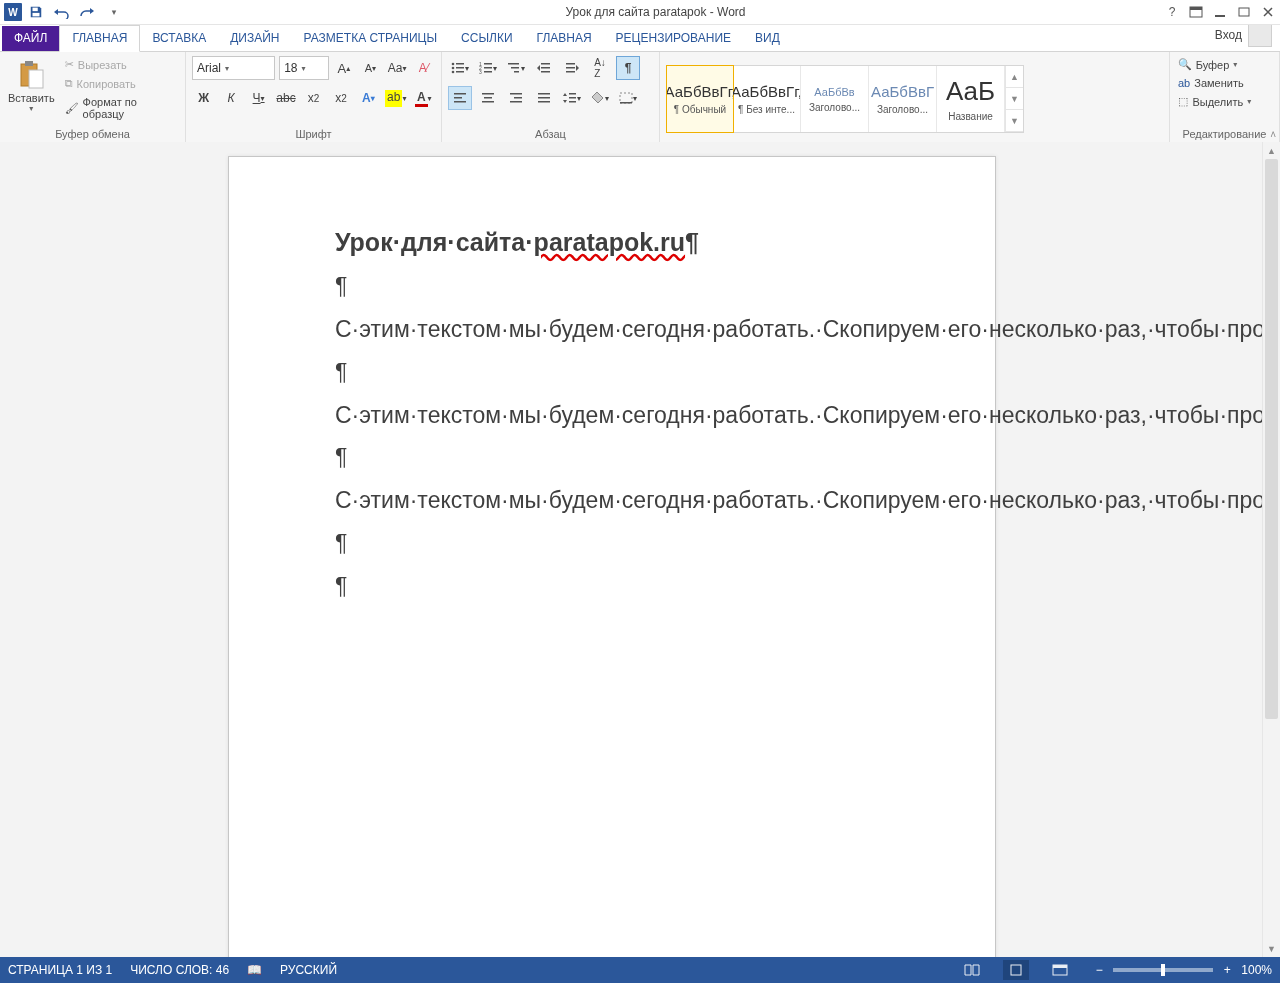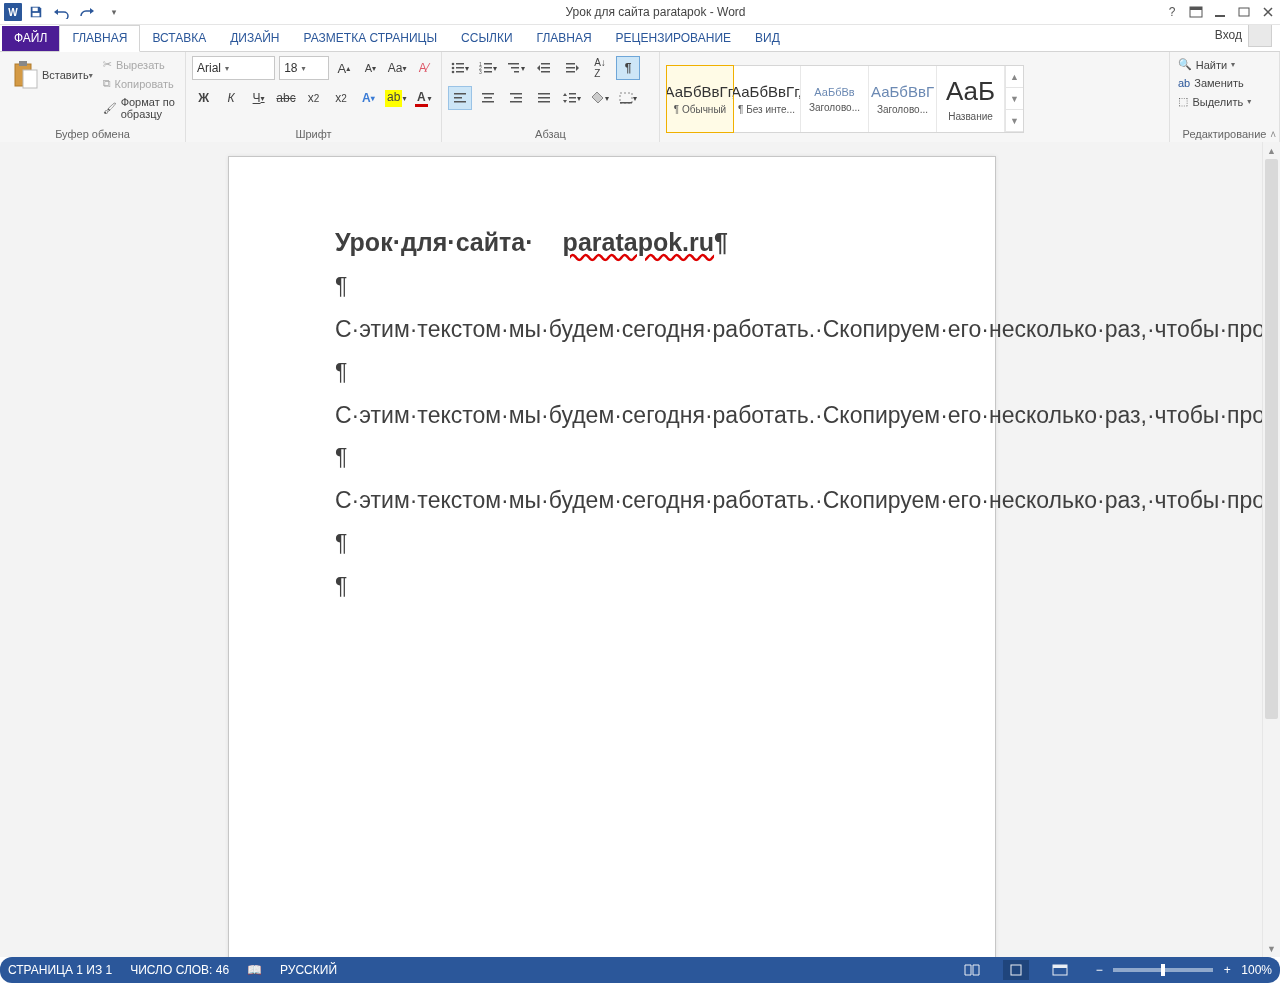--- a/index.html
+++ b/index.html
@@ -27,21 +27,21 @@
     margin-bottom:-1px;}
   .signin { margin-left:auto; padding:4px 8px; display:flex; align-items:center; gap:6px; color:#444;}
   .avatar { width:22px; height:22px; background:#e9e9e9; border:1px solid #cfcfcf;}
   
   .ribbon { height:90px; background:#f6f6f6; border-bottom:1px solid #d4d4d4; display:flex;
     position:relative;}
   .group { border-right:1px solid #e0e0e0; padding:4px 6px 0; display:flex; flex-direction:column;
     justify-content:space-between; height:100%; box-sizing:border-box;}
   .group .body { flex:1 1 auto; display:flex; align-items:flex-start; gap:6px;}
   .group .label { text-align:center; font-size:11px; color:#666; padding-bottom:2px; position:relative;}
-  .vbtn { display:flex; align-items:center; font-size:11px; color:#444;
+  .vbtn { display:flex; flex-direction:column; align-items:center; font-size:11px; color:#444;
     cursor:pointer; padding:2px;}
   .iconbox { width:32px; height:32px; display:flex; align-items:center; justify-content:center;
     border:1px solid transparent;}
   .smallbtn { display:flex; align-items:center; gap:4px; font-size:11px; color:#444;
     padding:2px 2px; cursor:pointer;}
   .smallbtn.disabled{color:#a9a9a9;}
   .col { display:flex; flex-direction:column; gap:2px;}
   .row { display:flex; align-items:center; gap:4px;}
   .combo { height:22px; background:#fff; border:1px solid #c7c7c7; display:flex; align-items:center;
     padding:0 4px; font-size:12px; color:#333;}
@@ -70,27 +70,27 @@
     border-left:1px solid #e6e6e6;}
   .vscroll .arrow{height:17px; display:flex; align-items:center; justify-content:center;
     font-size:9px; color:#888; background:#f3f3f3; cursor:pointer;}
   .vscroll .track{position:absolute; top:17px; bottom:17px; left:0; right:0;}
   .vscroll .thumb{position:absolute; left:2px; right:2px; top:0; height:560px; background:#d9d9d9;
     border-radius:2px;}
   .page { position:absolute; left:228px; top:14px; width:768px; height:1000px; background:#fff;
     border:1px solid #c6c6c6; box-shadow:0 0 4px rgba(0,0,0,0.08); padding:70px 106px 0;
     box-sizing:border-box;}
   .doc-h{ font-family:Arial, sans-serif; font-weight:bold; font-size:25px; line-height:1.25;}
-  .doc-h .link{ text-decoration:underline; text-decoration-color:#d00; text-decoration-style:wavy;margin-left:29px;}
+  .doc-h .link{ text-decoration:underline; text-decoration-color:#d00; text-decoration-style:wavy;}
   .doc-p{ font-family:Arial, sans-serif; font-size:23px; line-height:1.25; margin-top:14px;}
   .doc-e{ font-family:Arial, sans-serif; font-size:23px; line-height:1.25; margin-top:14px;}
   .pil{ display:inline;}
   
   .statusbar { position:absolute; left:0; right:0; bottom:0; height:26px; background:#2b579a;
-    color:#fff; display:flex; align-items:center; font-size:12px; padding:0 8px; gap:18px;border-radius:12px;}
+    color:#fff; display:flex; align-items:center; font-size:12px; padding:0 8px; gap:18px;}
   .statusbar .spacer{flex:1;}
   .viewbtn{width:26px; height:20px; display:flex;align-items:center;justify-content:center;
     cursor:pointer; opacity:0.9;}
   .zoom{ display:flex; align-items:center; gap:6px;}
   .zslider{width:100px; height:4px; background:#90a9cc; position:relative;}
   .zslider .knob{position:absolute; left:48px; top:-4px; width:4px; height:12px; background:#fff;}
   .zbtn{width:16px; text-align:center; cursor:pointer;}
 </style>
 </head>
 <body>
@@ -377,21 +377,21 @@
         </div>
       </div>
     </div>
   </div>
 
   <div class="group" style="width:110px">
     <div class="body">
         <div class="col" style="gap:2px;">
       <div class="smallbtn">
         <span style="color:#2b579a;">🔍</span>
-        <span>Найти</span>
+        <span>Буфер</span>
         <span style="font-size:8px;color:#666;">▾</span>
       </div>
       <div class="smallbtn">
         <span style="color:#2b579a;">ab</span>
         <span>Заменить</span>
       </div>
       <div class="smallbtn">
         <span>⬚</span>
         <span>Выделить</span>
         <span style="font-size:8px;color:#666;">▾</span>

